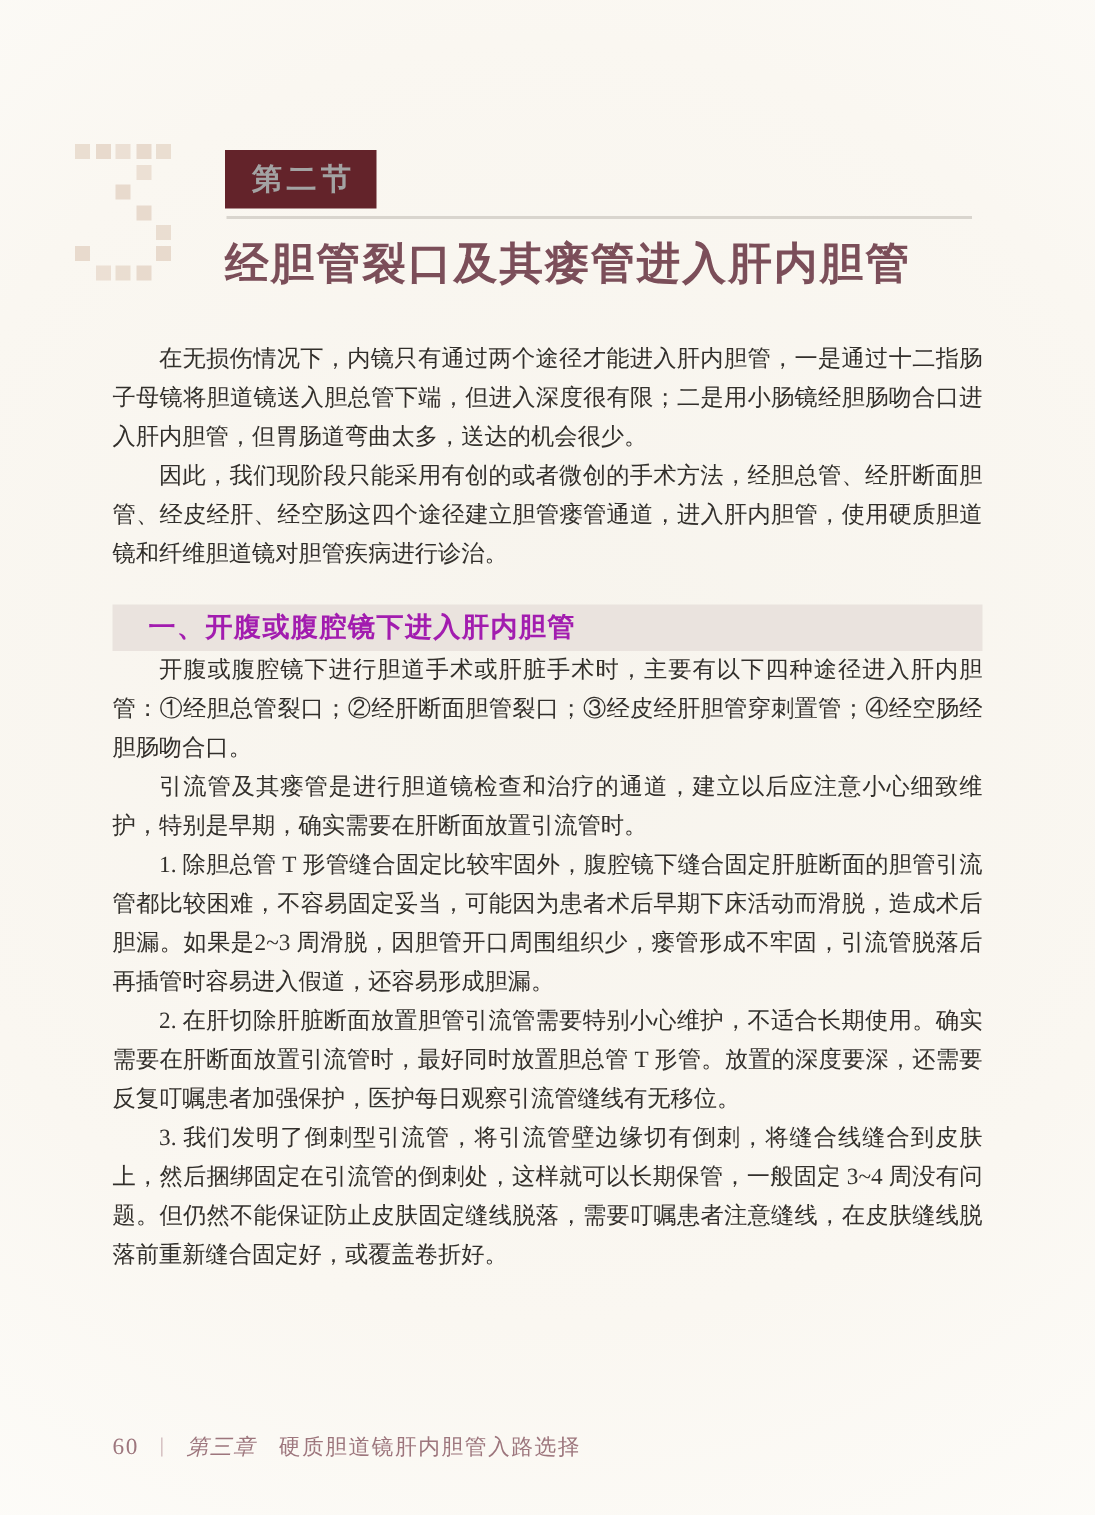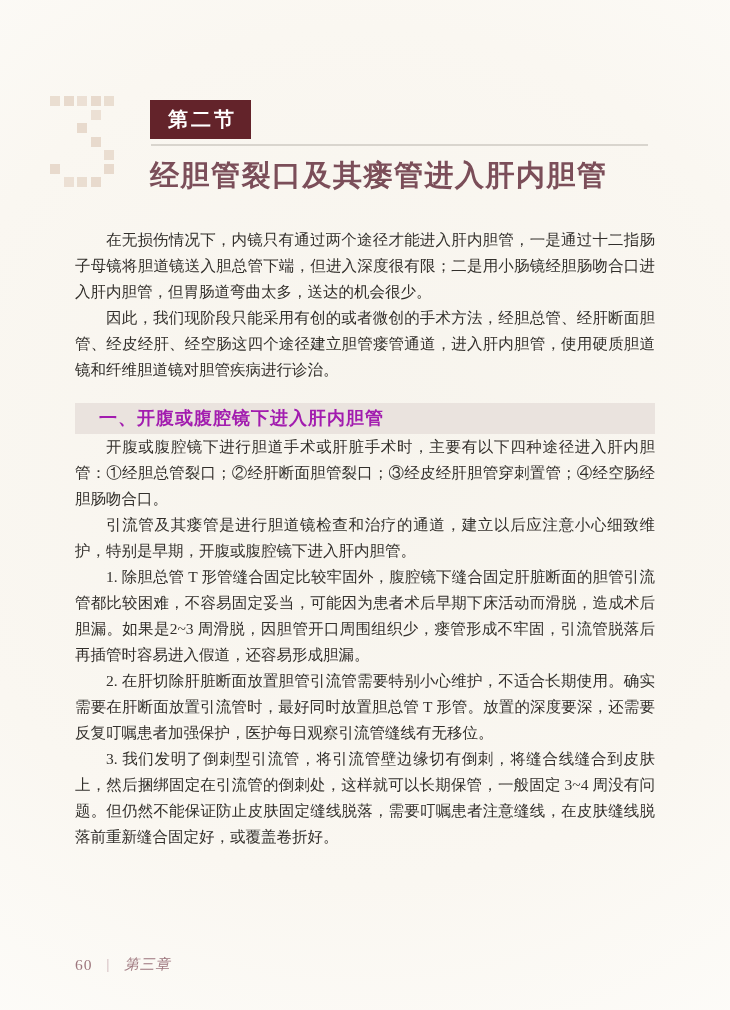--- a/index.html
+++ b/index.html
@@ -21,21 +21,21 @@
     gap:3.5px;
   }
   .deco-sq { background:#e8dacd; }
   .deco-sq:nth-child(3n) { opacity:.8; }
   .deco-sq:nth-child(4n+1) { opacity:.9; }
 
   
   .badge {
     position:absolute; left:150px; top:100px;
     width:101px; height:39px; box-sizing:border-box;
-    background:#63232a; color:#ffffff;
+    background:#63232a; color:#a3a3a3;
     font-family:"Liberation Sans","DejaVu Sans",sans-serif;
     font-weight:bold; font-size:20px; letter-spacing:3px;
     display:flex; align-items:center; justify-content:center;
     padding-left:4px;
   }
   .header-rule {
     position:absolute; left:151px; top:144px;
     width:497px; height:2px; background:#d9d5ce;
   }
   .page-title {
@@ -111,26 +111,27 @@
 
   <div class="content">
 
     <p>在无损伤情况下，内镜只有通过两个途径才能进入肝内胆管，一是通过十二指肠子母镜将胆道镜送入胆总管下端，但进入深度很有限；二是用小肠镜经胆肠吻合口进入肝内胆管，但胃肠道弯曲太多，送达的机会很少。</p>
     <p>因此，我们现阶段只能采用有创的或者微创的手术方法，经胆总管、经肝断面胆管、经皮经肝、经空肠这四个途径建立胆管瘘管通道，进入肝内胆管，使用硬质胆道镜和纤维胆道镜对胆管疾病进行诊治。</p>
 
     <div class="h1bar">一、开腹或腹腔镜下进入肝内胆管</div>
 
     <p>开腹或腹腔镜下进行胆道手术或肝脏手术时，主要有以下四种途径进入肝内胆管：①经胆总管裂口；②经肝断面胆管裂口；③经皮经肝胆管穿刺置管；④经空肠经胆肠吻合口。</p>
 
-    <p>引流管及其瘘管是进行胆道镜检查和治疗的通道，建立以后应注意小心细致维护，特别是早期，开腹或腹腔镜下进入肝内胆管。</p>
+    <p>引流管及其瘘管是进行胆道镜检查和治疗的通道，建立以后应注意小心细致维护，特别是早期，确实需要在肝断面放置引流管时。</p>
     <p>1. 除胆总管 T 形管缝合固定比较牢固外，腹腔镜下缝合固定肝脏断面的胆管引流管都比较困难，不容易固定妥当，可能因为患者术后早期下床活动而滑脱，造成术后胆漏。如果是2~3 周滑脱，因胆管开口周围组织少，瘘管形成不牢固，引流管脱落后再插管时容易进入假道，还容易形成胆漏。</p>
     <p>2. 在肝切除肝脏断面放置胆管引流管需要特别小心维护，不适合长期使用。确实需要在肝断面放置引流管时，最好同时放置胆总管 T 形管。放置的深度要深，还需要反复叮嘱患者加强保护，医护每日观察引流管缝线有无移位。</p>
     <p>3. 我们发明了倒刺型引流管，将引流管壁边缘切有倒刺，将缝合线缝合到皮肤上，然后捆绑固定在引流管的倒刺处，这样就可以长期保管，一般固定 3~4 周没有问题。但仍然不能保证防止皮肤固定缝线脱落，需要叮嘱患者注意缝线，在皮肤缝线脱落前重新缝合固定好，或覆盖卷折好。</p>
 
   </div>
 
   <div class="footer">
     <span class="page-num">60</span>
     <span class="sep">|</span>
     <span class="chapter-label">第三章</span>
+    <span class="chapter-title">硬质胆道镜肝内胆管入路选择</span>
   </div>
 
 </div>
 
 </body></html>

